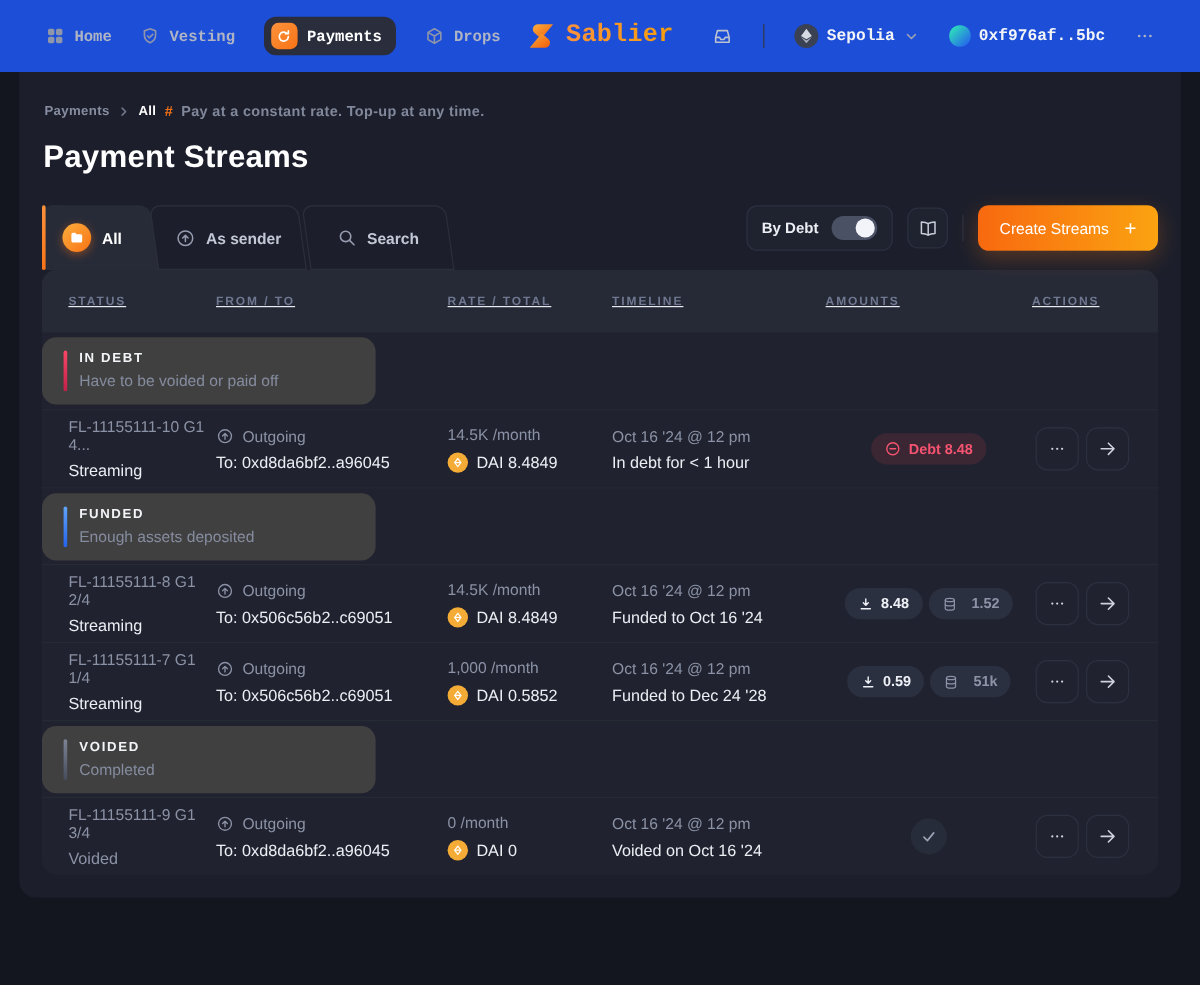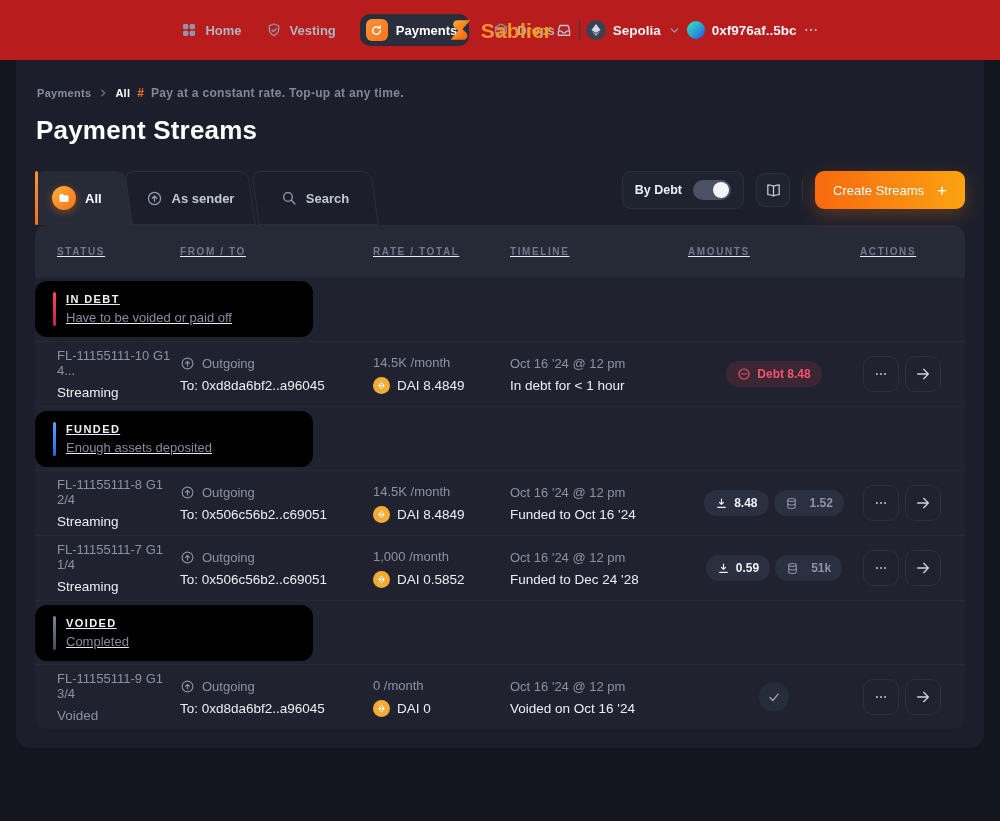--- a/index.html
+++ b/index.html
@@ -7,42 +7,43 @@
   body {
     background:#14161f;
     font-family:"Liberation Sans", sans-serif;
     color:#e9ebf2;
     -webkit-font-smoothing:antialiased;
   }
   svg { display:block; }
 
   
   .navbar {
-    position:relative; height:60px; background:#b91c1c;
-    display:flex; align-items:center; justify-content:center;
+    position:relative; height:60px; background:#1d4ed8;
+    display:flex; align-items:center; justify-content:space-between;
     padding:0 38px;
+    font-family:Liberation Mono, monospace;
   }
   .nav-left { display:flex; align-items:center; gap:24px; }
   .nav-item { display:flex; align-items:center; gap:8px; color:#aeb4c4; font-size:13px; font-weight:700; cursor:pointer; }
   .nav-item svg { color:#8f96a9; }
   .nav-item.active {
     background:#2a2d3b; border-radius:10px; padding:5px 12px 5px 6px; color:#ffffff;
   }
   .nav-item.active .sq-icon {
     width:22px; height:22px; border-radius:6px;
     background:linear-gradient(135deg,#fb923c,#f97316);
     display:flex; align-items:center; justify-content:center;
   }
   .logo { position:absolute; left:50%; top:50%; transform:translate(-50%,-50%); display:flex; align-items:center; gap:8px; cursor:pointer; }
   .logo-text {
     font-size:21px; font-weight:700; letter-spacing:.2px;
     background:linear-gradient(90deg,#fb923c,#f59e0b);
     -webkit-background-clip:text; background-clip:text; color:transparent;
   }
-  .nav-right { display:flex; align-items:center; gap:6px; }
+  .nav-right { display:flex; align-items:center; gap:25px; }
   .icon-plain { color:#bcc2d0; cursor:pointer; display:flex; }
   .vdivider { width:1px; height:20px; background:#323848; }
   .network { display:flex; align-items:center; gap:7px; cursor:pointer; }
   .eth-badge { width:20px; height:20px; border-radius:50%; background:#3a4152; display:flex; align-items:center; justify-content:center; }
   .network-label { font-size:13.5px; font-weight:700; color:#f2f4f8; }
   .account { display:flex; align-items:center; gap:7px; cursor:pointer; }
   .avatar { width:18px; height:18px; border-radius:50%; background:linear-gradient(135deg,#2dd4bf 20%,#2563eb 90%); }
   .account-label { font-size:13.5px; font-weight:700; color:#f2f4f8; }
   .dots { color:#aab0c0; cursor:pointer; display:flex; }
 
@@ -114,24 +115,23 @@
     display:grid; grid-template-columns:123px 193px 137px 178px 172px 1fr;
     align-items:center; padding:0 22px;
   }
   .thead { height:52px; background:#262a37;text-decoration:underline; }
   .th { font-size:10px; font-weight:700; letter-spacing:1.6px; color:#6f7890; }
 
   .tbody > div + div { border-top:1px solid #262a35; }
 
   .section-row { height:64px; display:flex; align-items:center; padding:0; }
   .section-card {
-    width:278px; height:56px; background:#000000; border-radius:12px;
+    width:278px; height:56px; background:#404040; border-radius:12px;
     position:relative; display:flex; flex-direction:column; justify-content:center; gap:5px;
     padding-left:31px;
-    text-decoration:underline;
   }
   .section-card .bar { position:absolute; left:18px; top:50%; transform:translateY(-50%); width:3px; height:34px; border-radius:3px; }
   .bar.in-debt { background:linear-gradient(180deg,#fb4767,#c32049); }
   .bar.funded { background:linear-gradient(180deg,#60a5fa,#2563eb); }
   .bar.voided { background:linear-gradient(180deg,#7c8496,#454c5c); }
   .section-label { font-size:11px; font-weight:700; letter-spacing:1.4px; color:#f2f4f8; }
   .section-desc { font-size:13px; color:#858c9f; }
 
   .data-row { height:65px; }
   .cell { display:flex; flex-direction:column; gap:7px; justify-content:center; }

